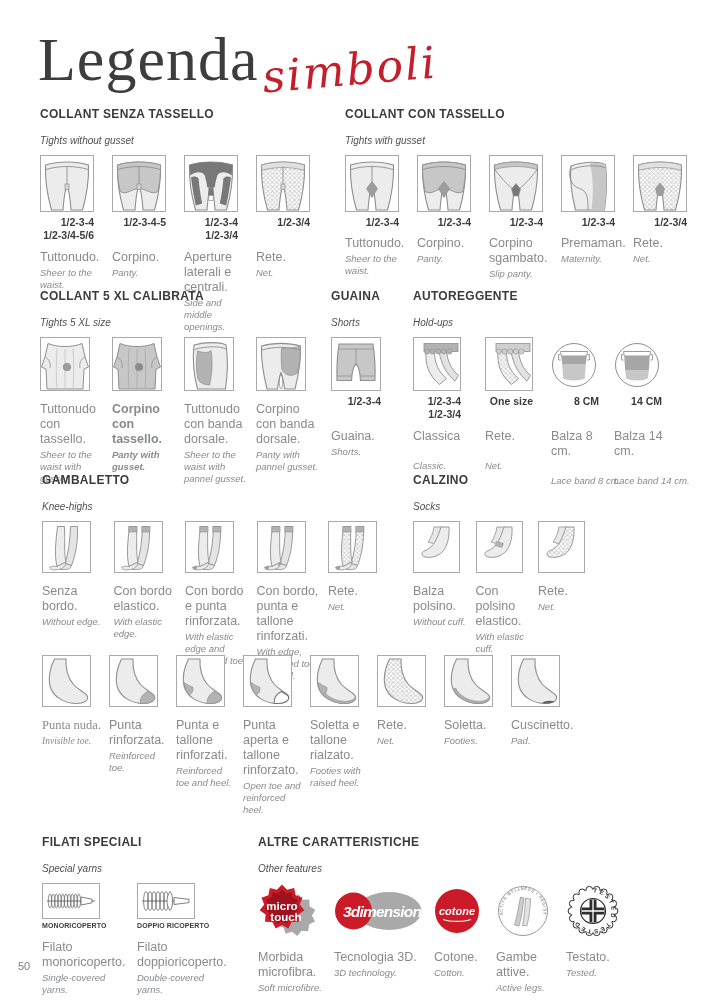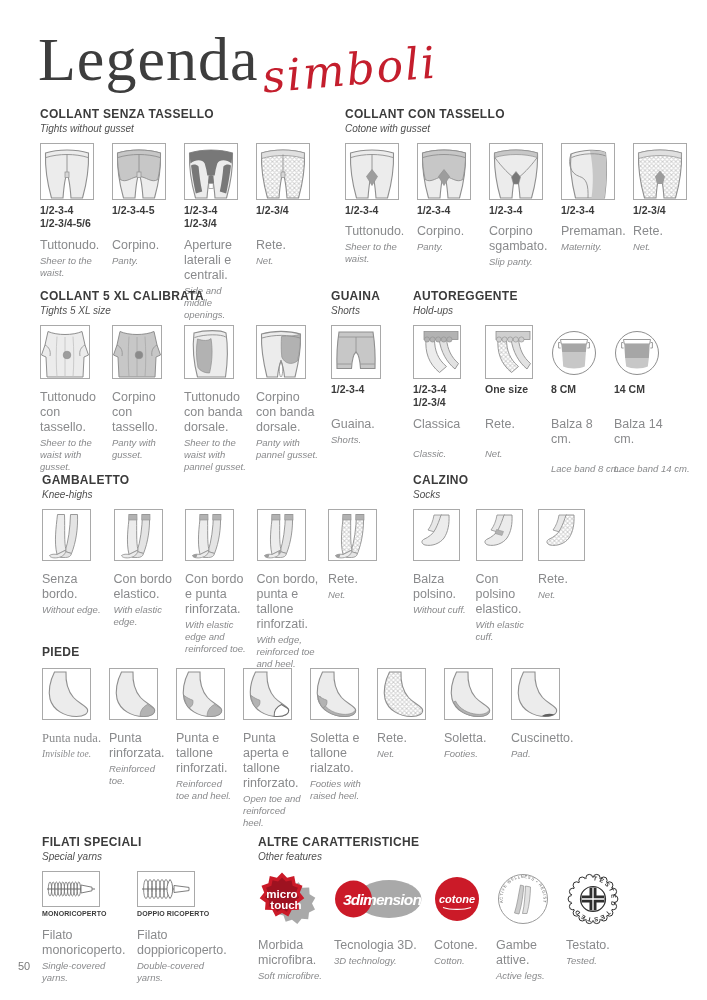--- a/index.html
+++ b/index.html
@@ -7,28 +7,28 @@
        font-family:"Liberation Sans",sans-serif;color:#3b3b3b;}
   .page{position:absolute;inset:0;}
   
   .title-main{position:absolute;left:38px;top:24px;font-family:"Liberation Serif",serif;
       font-size:62px;color:#3d3d3d;letter-spacing:1px;}
   .title-script{position:absolute;left:262px;top:44px;font-family:"DejaVu Serif",serif;
       font-style:italic;font-size:44px;color:#c41e2d;transform:rotate(-5deg);letter-spacing:2px;}
   
   .section{position:absolute;}
   .sec-title{font-size:12px;font-weight:bold;color:#3b3b3b;letter-spacing:.3px;line-height:13px;}
-  .sec-sub{font-size:10px;font-style:italic;color:#4f4f4f;margin-top:2px;line-height:11px;}
+  .sec-sub{font-size:10px;font-style:italic;color:#4f4f4f;margin-top:14px;line-height:11px;}
   .items{display:flex;align-items:flex-start;margin-top:9px;}
   .item{flex:none;}
   .iconw{display:flex;align-items:flex-end;}
   .sym{background:#fff;border:1px solid #a9a9a9;box-sizing:content-box;}
   .sym svg,.freesym svg{display:block;}
   .sizes{font-weight:bold;font-size:10.5px;line-height:12.5px;margin-top:4px;color:#3b3b3b;
-         text-align:left;}
+         text-align:right;}
   .sz2 .sizes{min-height:27px;}
   .sz1 .sizes{min-height:13px;}
   .name{font-size:12.5px;color:#898a8c;margin-top:7px;line-height:15px;padding-right:5px;}
   .nosizes .name{margin-top:11px;}
   .desc{font-size:9.5px;font-style:italic;color:#898a8c;margin-top:2px;line-height:12px;padding-right:6px;}
   .badge{font-size:7px;font-weight:bold;color:#3b3b3b;margin-top:3px;letter-spacing:.1px;white-space:nowrap;}
   .nowrap .desc{white-space:nowrap;padding-right:12px;margin-top:16px;}
   
   #sec-collant-senza-tassello{left:40px;top:108px}
   #sec-collant-con-tassello{left:345px;top:108px}
@@ -130,21 +130,21 @@
             <div class="sizes" style="width: 54px;">
               <div>1/2-3/4</div>
             </div>
             <div class="name">Rete.</div>
             <div class="desc">Net.</div>
           </div>
         </div>
       </div>
       <div class="section sz1" id="sec-collant-con-tassello">
         <div class="sec-title">COLLANT CON TASSELLO</div>
-        <div class="sec-sub">Cotone with gusset</div>
+        <div class="sec-sub">Tights with gusset</div>
         <div class="items">
           <div class="item" style="width: 72px;">
             <div class="iconw" style="height: 57px;">
               <div class="sym">
                 <svg width="52" height="55" viewBox="0 0 52 55" xmlns="http://www.w3.org/2000/svg">
                   <path d="M4.5,9 C17,5 35,5 47.5,9 C48,24 45.5,40 41.5,54 L30,54 C29,41 27.5,32.5 26,30 C24.5,32.5 23,41 22,54 L10.5,54 C6.5,40 4,24 4.5,9 Z" fill="#ececec" stroke="#8f8f8f" stroke-width="1.1"></path>
                   <path d="M5,13.5 C17.5,9.5 34.5,9.5 47,13.5" fill="none" stroke="#8f8f8f" stroke-width="0.9"></path>
                   <path d="M26,10.5 L26,29.5" fill="none" stroke="#8f8f8f" stroke-width="0.9"></path>
                   <path d="M26,25.5 L31.5,32.5 L26,41.5 L20.5,32.5 Z" fill="#9d9d9d" stroke="#8f8f8f" stroke-width="0.7"></path>
                 </svg>
@@ -242,21 +242,21 @@
                   <path d="M7,5.5 C16,9.5 32,9.5 41,5.5 L44,19 L47.5,29 L43,31 L42,51 L6,51 L5,31 L0.5,29 L4,19 Z" fill="#ececec" stroke="#8f8f8f" stroke-width="1"></path>
                   <path d="M4,19 C8,21 10,25 9,30 M44,19 C40,21 38,25 39,30" fill="none" stroke="#8f8f8f" stroke-width="0.8"></path>
                   <path d="M16,10.5 C15,24 15,38 16,51 M32,10.5 C33,24 33,38 32,51 M24,11 C24,24 24,38 24,51" fill="none" stroke="#c2c2c2" stroke-width="0.8"></path>
                   <circle cx="26" cy="29" r="3.8" fill="#9d9d9d" stroke="#8f8f8f" stroke-width="0.7"></circle>
                 </svg>
               </div>
             </div>
             <div class="name">Tuttonudo con tassello.</div>
             <div class="desc">Sheer to the waist with gusset.</div>
           </div>
-          <div class="item" style="width: 72px;">
+          <div class="item" style="width: 72px; font-weight: bold;">
             <div class="iconw" style="height: 54px;">
               <div class="sym">
                 <svg width="48" height="52" viewBox="0 0 48 52" xmlns="http://www.w3.org/2000/svg">
                   <path d="M7,5.5 C16,9.5 32,9.5 41,5.5 L44,19 L47.5,29 L43,31 L42,51 L6,51 L5,31 L0.5,29 L4,19 Z" fill="#c7c7c7" stroke="#8f8f8f" stroke-width="1"></path>
                   <path d="M4,19 C8,21 10,25 9,30 M44,19 C40,21 38,25 39,30" fill="none" stroke="#8f8f8f" stroke-width="0.8"></path>
                   <path d="M16,10.5 C15,24 15,38 16,51 M32,10.5 C33,24 33,38 32,51 M24,11 C24,24 24,38 24,51" fill="none" stroke="#a8a8a8" stroke-width="0.8"></path>
                   <circle cx="26" cy="29" r="3.8" fill="#8a8a8a" stroke="#8f8f8f" stroke-width="0.7"></circle>
                 </svg>
               </div>
             </div>
@@ -553,21 +553,20 @@
                   <path d="M27,5 L35,5 C35.5,14 34,22 30,28 C26,33.5 18,36.5 11,35 C7.5,34 7,31 9.5,29.5 C15,27 19,24 21.5,19 C23.5,15 25.5,10 27,5 Z" fill="url(#net5)" stroke="#8f8f8f" stroke-width="0.9"></path>
                 </svg>
               </div>
             </div>
             <div class="name">Rete.</div>
             <div class="desc">Net.</div>
           </div>
         </div>
       </div>
       <div class="section nosizes" id="sec-piede">
-        <div class="sec-title">PIEDE</div>
         <div class="items">
           <div class="item" style="width: 67px; font-family: Liberation Serif, serif;">
             <div class="iconw" style="height: 52px;">
               <div class="sym">
                 <svg width="47" height="50" viewBox="0 0 47 50" xmlns="http://www.w3.org/2000/svg">
                   <path d="M11.5,3 L23,3 C22.5,13 24.5,21.5 30.5,28.5 C36,34.5 43,36.5 44.5,40.5 C45.5,44.5 41,47.5 33.5,47.5 C21.5,47.5 10,41 7,30 C5,20.5 8,10 11.5,3 Z" fill="#ececec" stroke="#8f8f8f" stroke-width="1.1"></path>
                 </svg>
               </div>
             </div>
             <div class="name">Punta nuda.</div>

